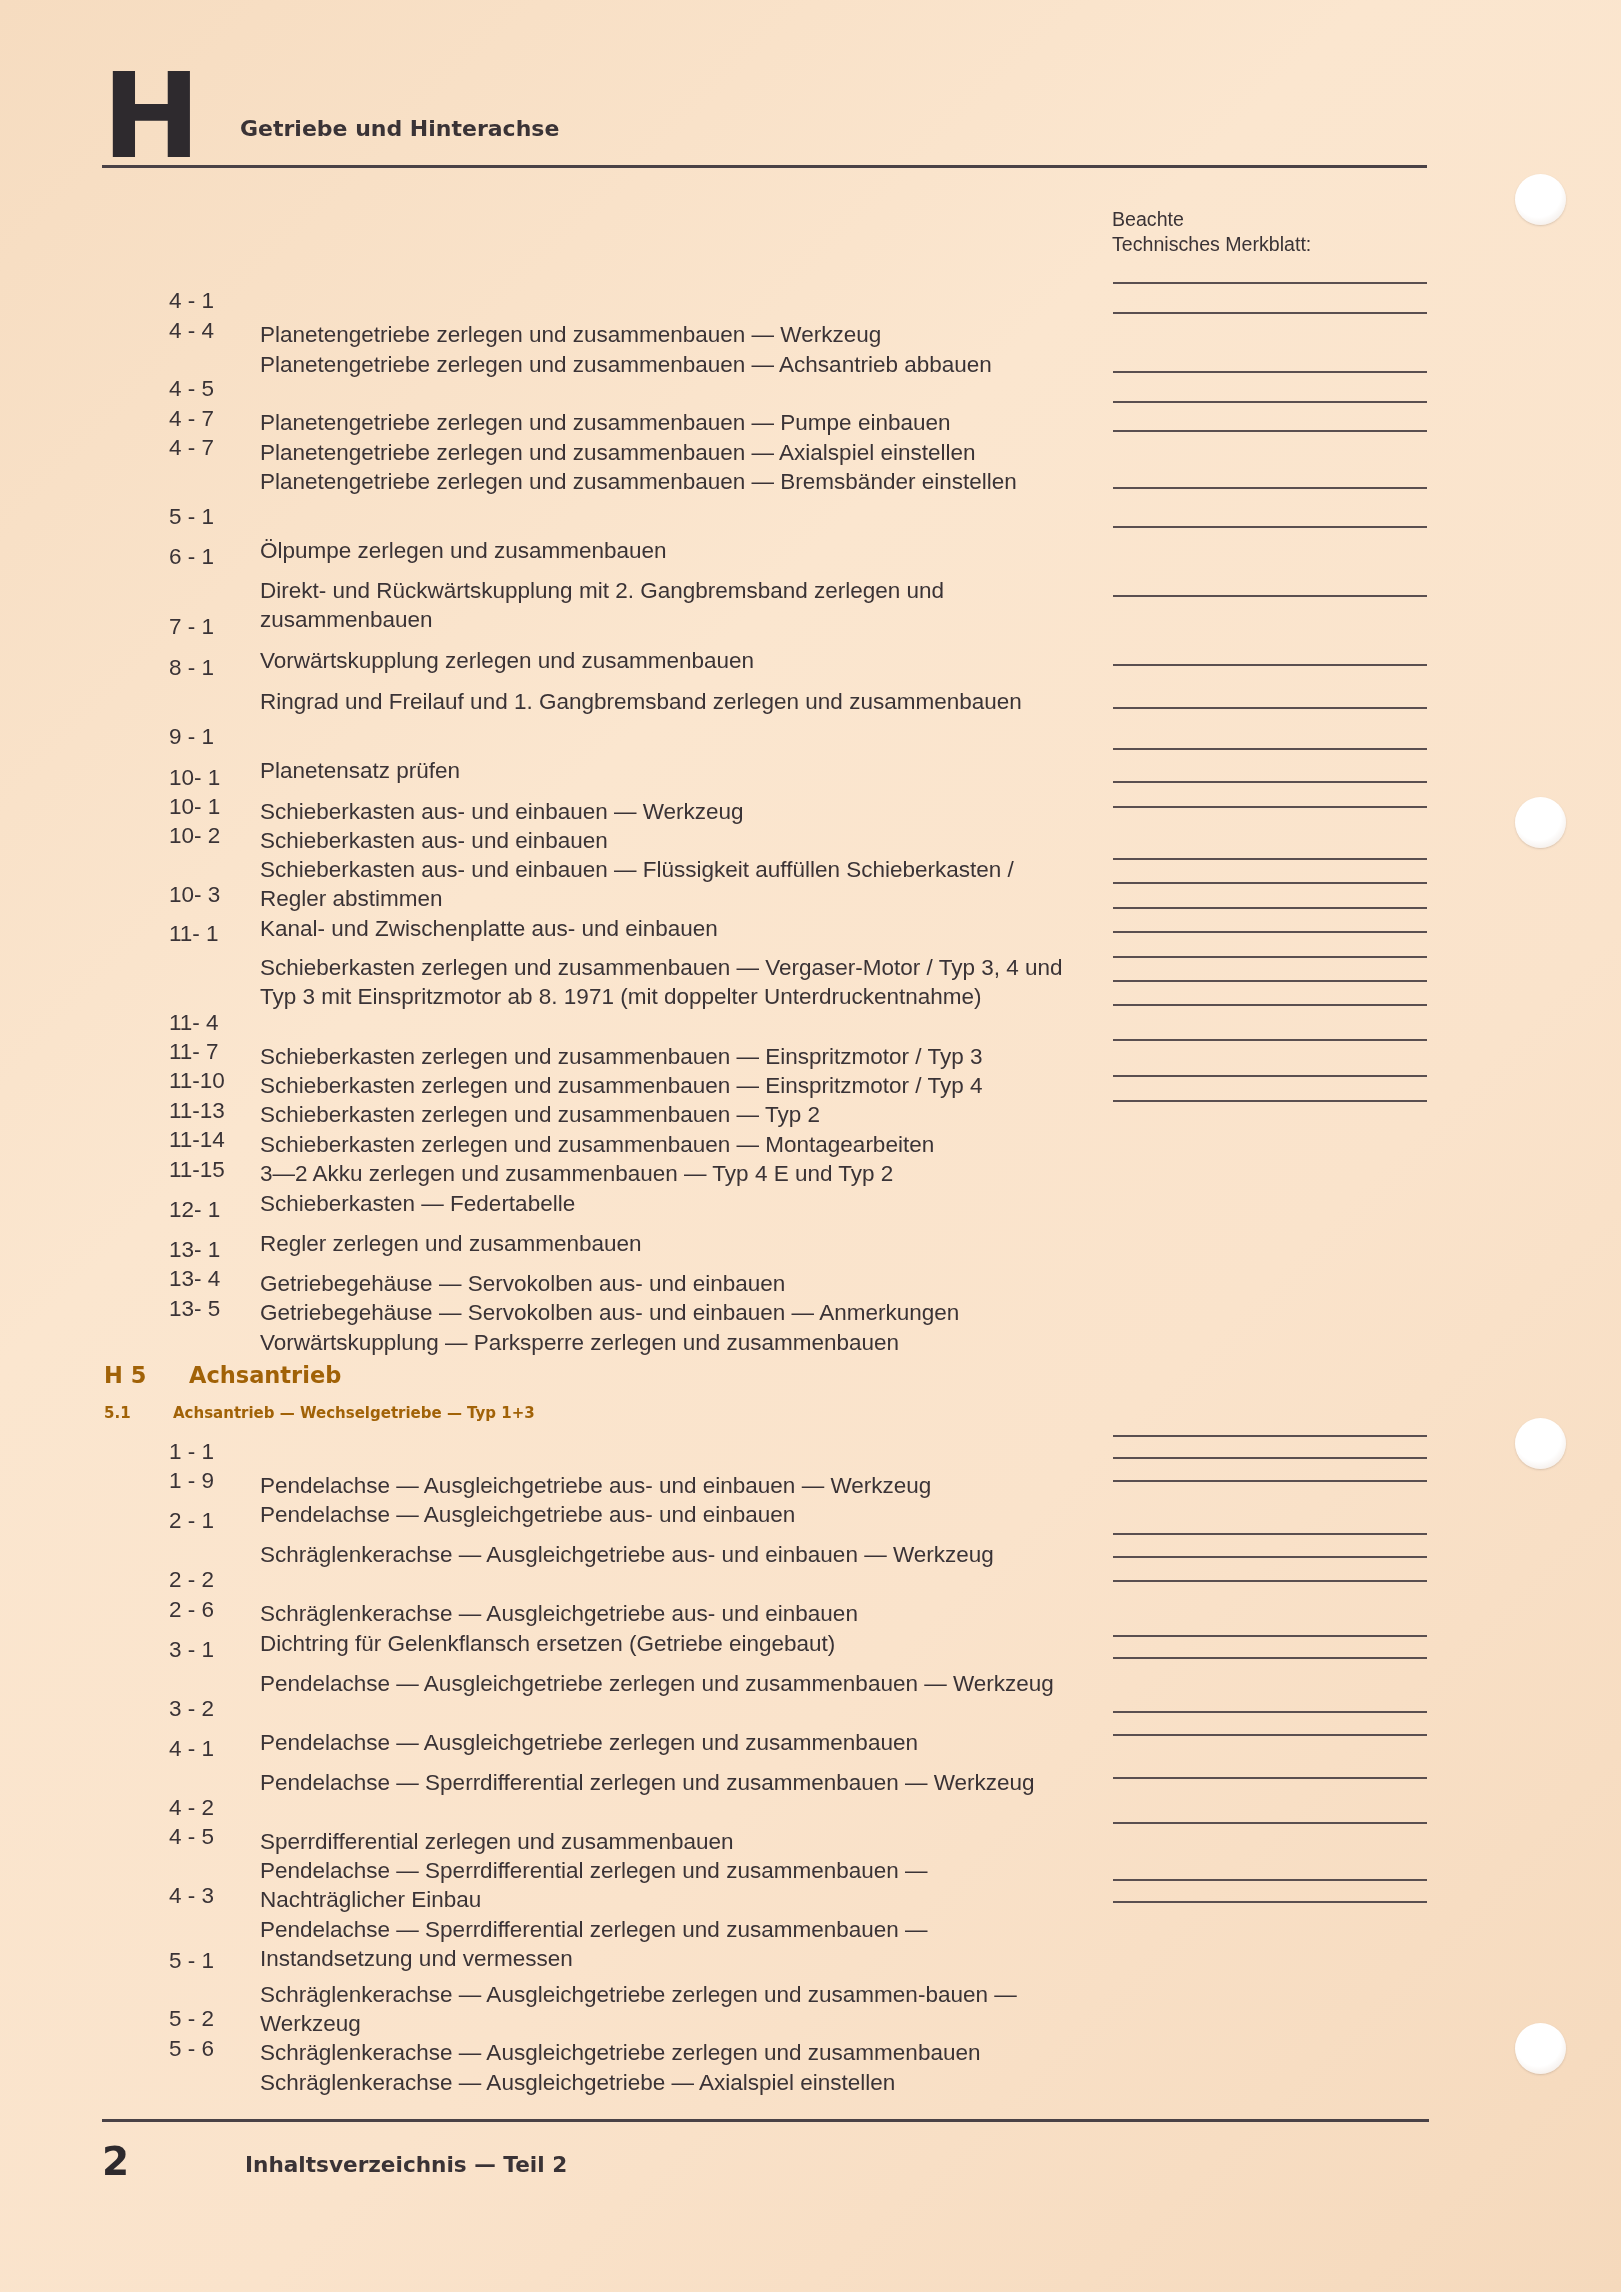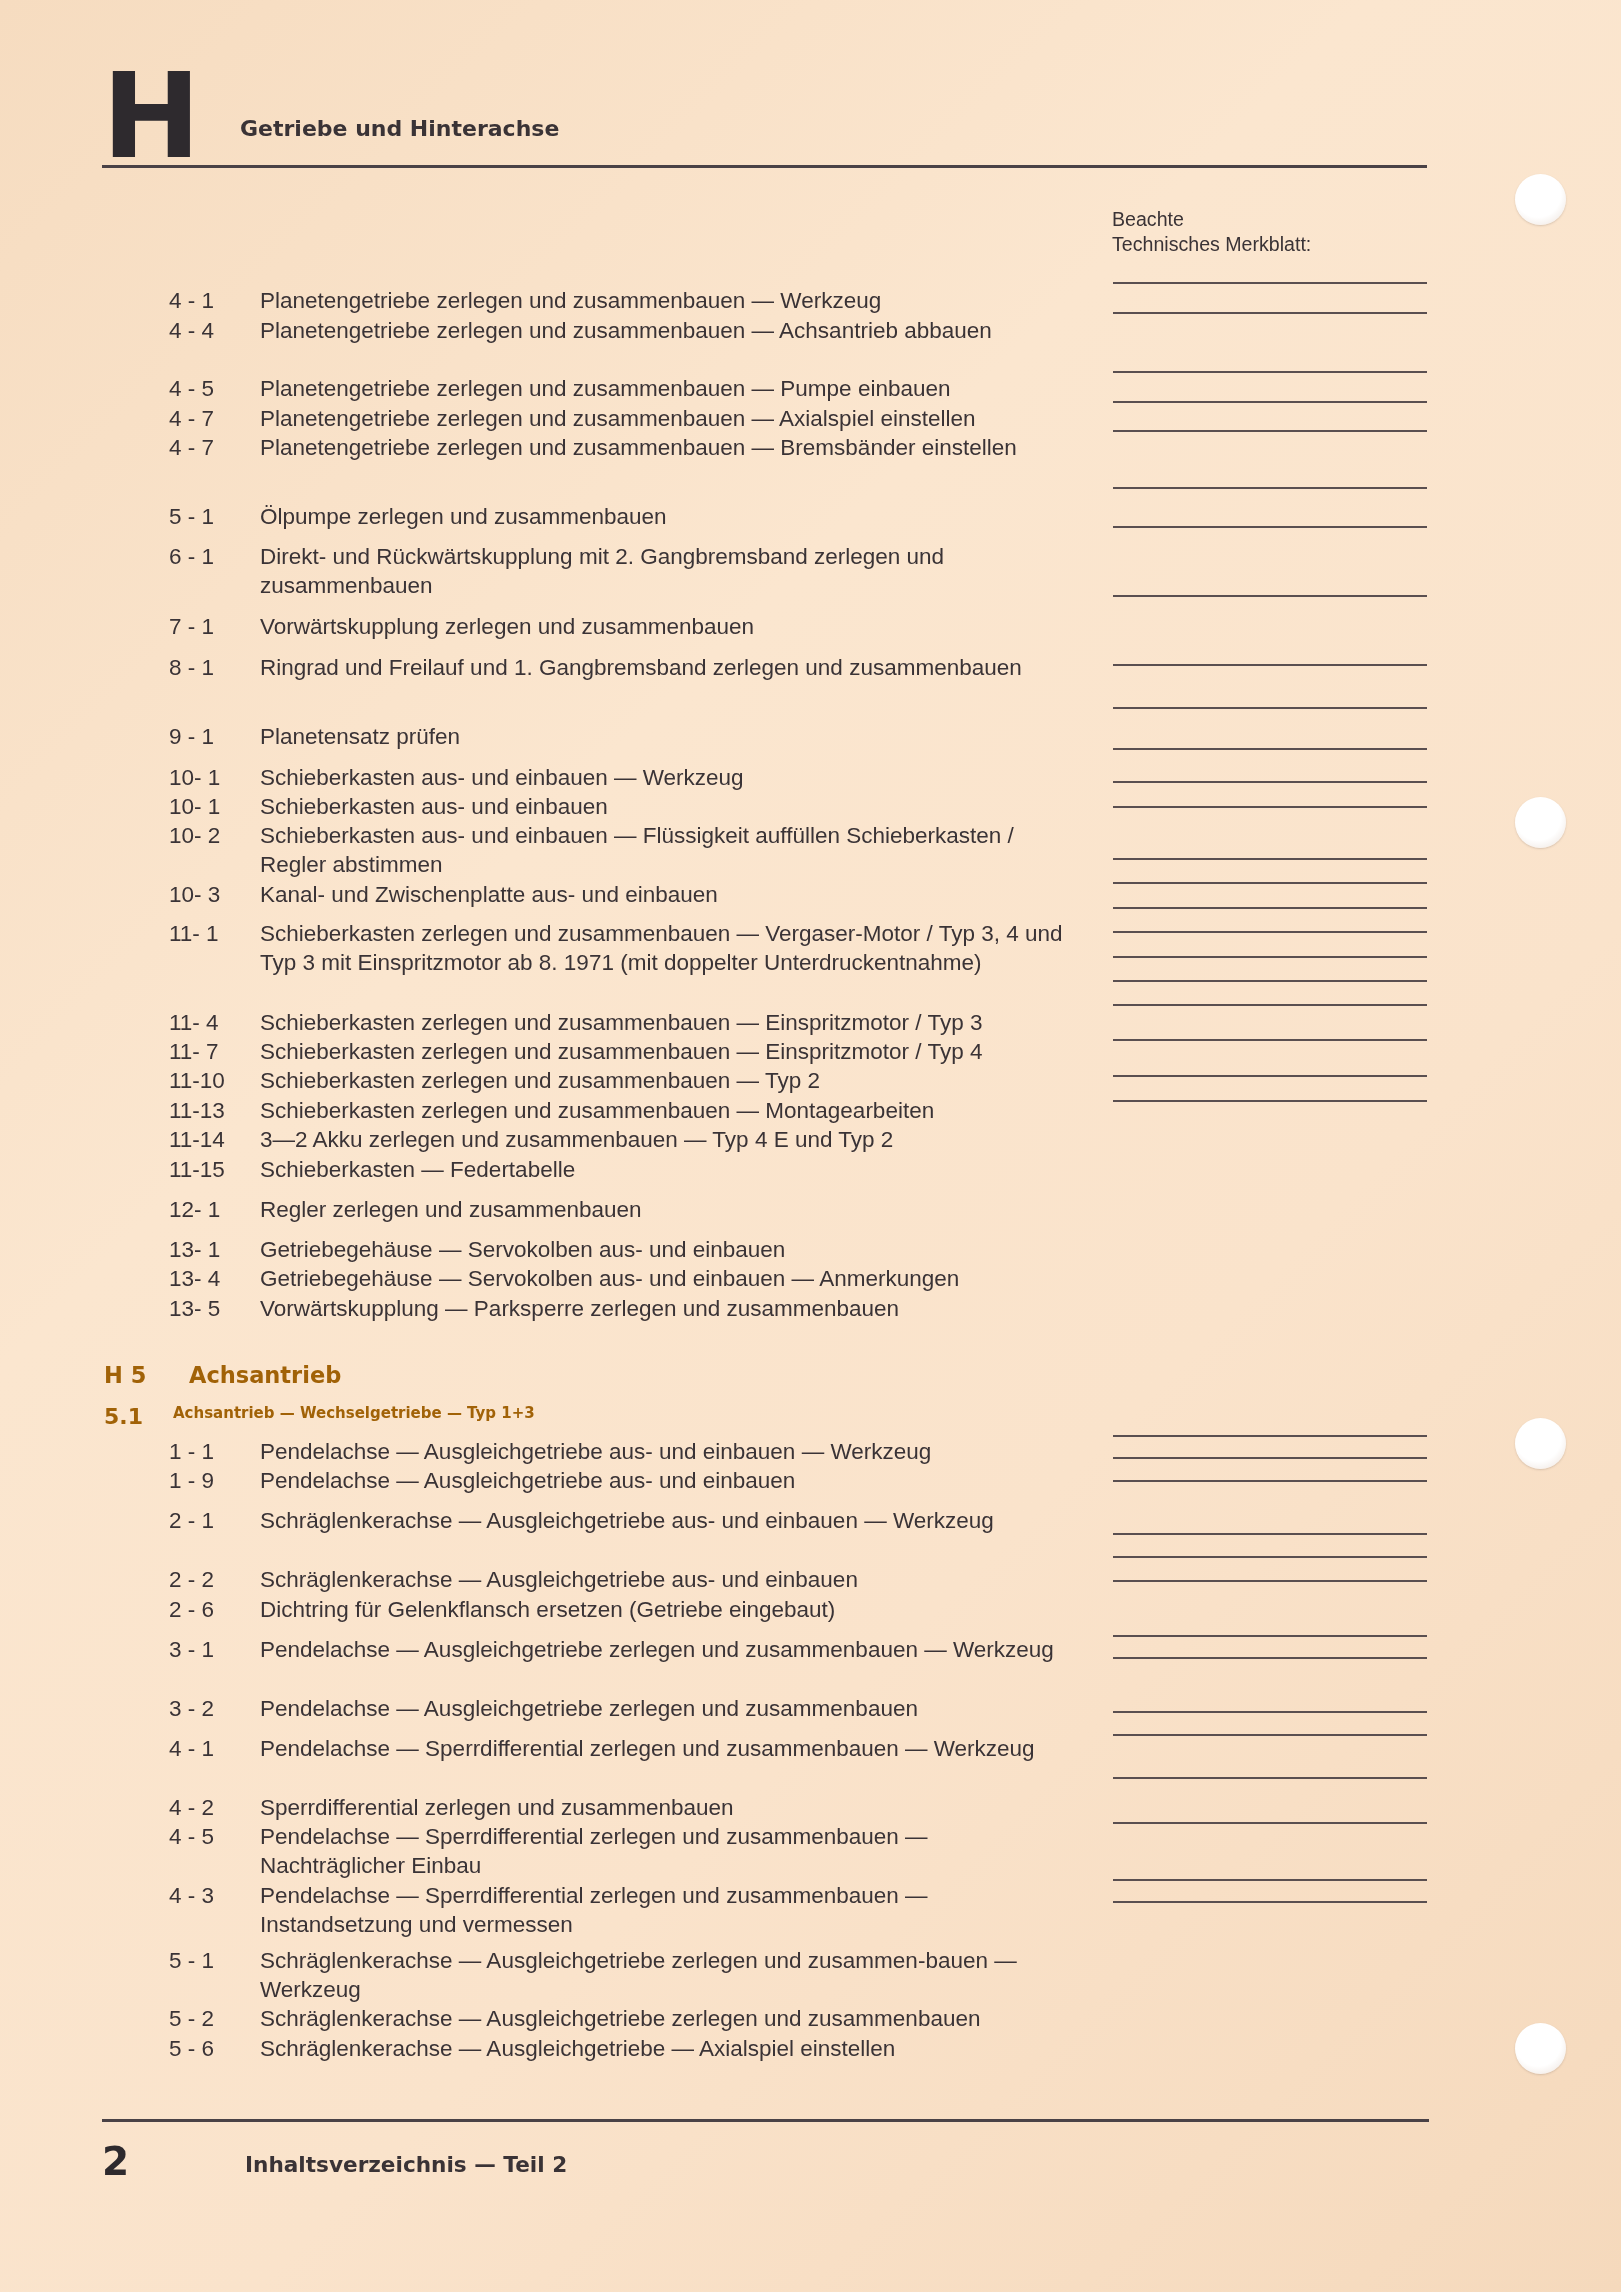--- a/index.html
+++ b/index.html
@@ -25,21 +25,21 @@
 
     .note-head {
       position:absolute; left:1112px; top:207px;
       font-size:19.6px; line-height:24.5px; color:#3a3336;
     }
     .note-line { position:absolute; left:1113px; width:314px; height:2px; background:#5a4f50; }
 
     .entries { position:absolute; left:0; top:0; }
     .entry { position:absolute; left:169px; width:921px; font-size:22.5px; line-height:29px; }
     .entry .num { position:absolute; left:0; width:78px; white-space:pre; }
-    .entry .txt { position:absolute; left:91px; width:814px; }
+    .entry .txt { position:absolute; left:91px; width:814px;margin-top:34px; }
     .sec { position:absolute; font-weight:bold; font-family:"DejaVu Sans", sans-serif; font-size:22.5px; color:#a16207; }
 
     .hole {
       position:absolute; width:51px; height:51px; border-radius:50%;
       background: radial-gradient(circle at 45% 40%, #ffffff 55%, #f3ede9 80%, #e8dcd2 100%);
       box-shadow: 0 1px 2px rgba(120,100,90,0.25);
     }
 
     .footer-num {
       position:absolute; left:102px; top:2139px;
@@ -256,21 +256,21 @@
       <div class="note-line" style="top: 1711px;"></div>
       <div class="note-line" style="top: 1734px;"></div>
       <div class="note-line" style="top: 1777px;"></div>
       <div class="note-line" style="top: 1822px;"></div>
       <div class="note-line" style="top: 1879px;"></div>
       <div class="note-line" style="top: 1901px;"></div>
     </div>
 
   <div class="sec" style="left:104px; top:1362px;">H 5</div>
   <div class="sec" style="left:173px; top:1362px;margin-left:16px;">Achsantrieb</div>
-  <div class="sec" style="left:104px; top:1404px; font-size:22px;">5.1</div>
+  <div class="sec" style="left:104px; top:1404px; font-size:15px;">5.1</div>
   <div class="sec" style="left:173px; top:1404px; font-size:15px;">Achsantrieb — Wechselgetriebe — Typ 1+3</div>
 
   <div class="hole" style="left:1515px; top:174px;"></div>
   <div class="hole" style="left:1515px; top:797px;"></div>
   <div class="hole" style="left:1515px; top:1418px;"></div>
   <div class="hole" style="left:1515px; top:2023px;"></div>
 
   <div class="rule bottom"></div>
   <div class="footer-num">2</div>
   <div class="footer-title">Inhaltsverzeichnis — Teil 2</div>

